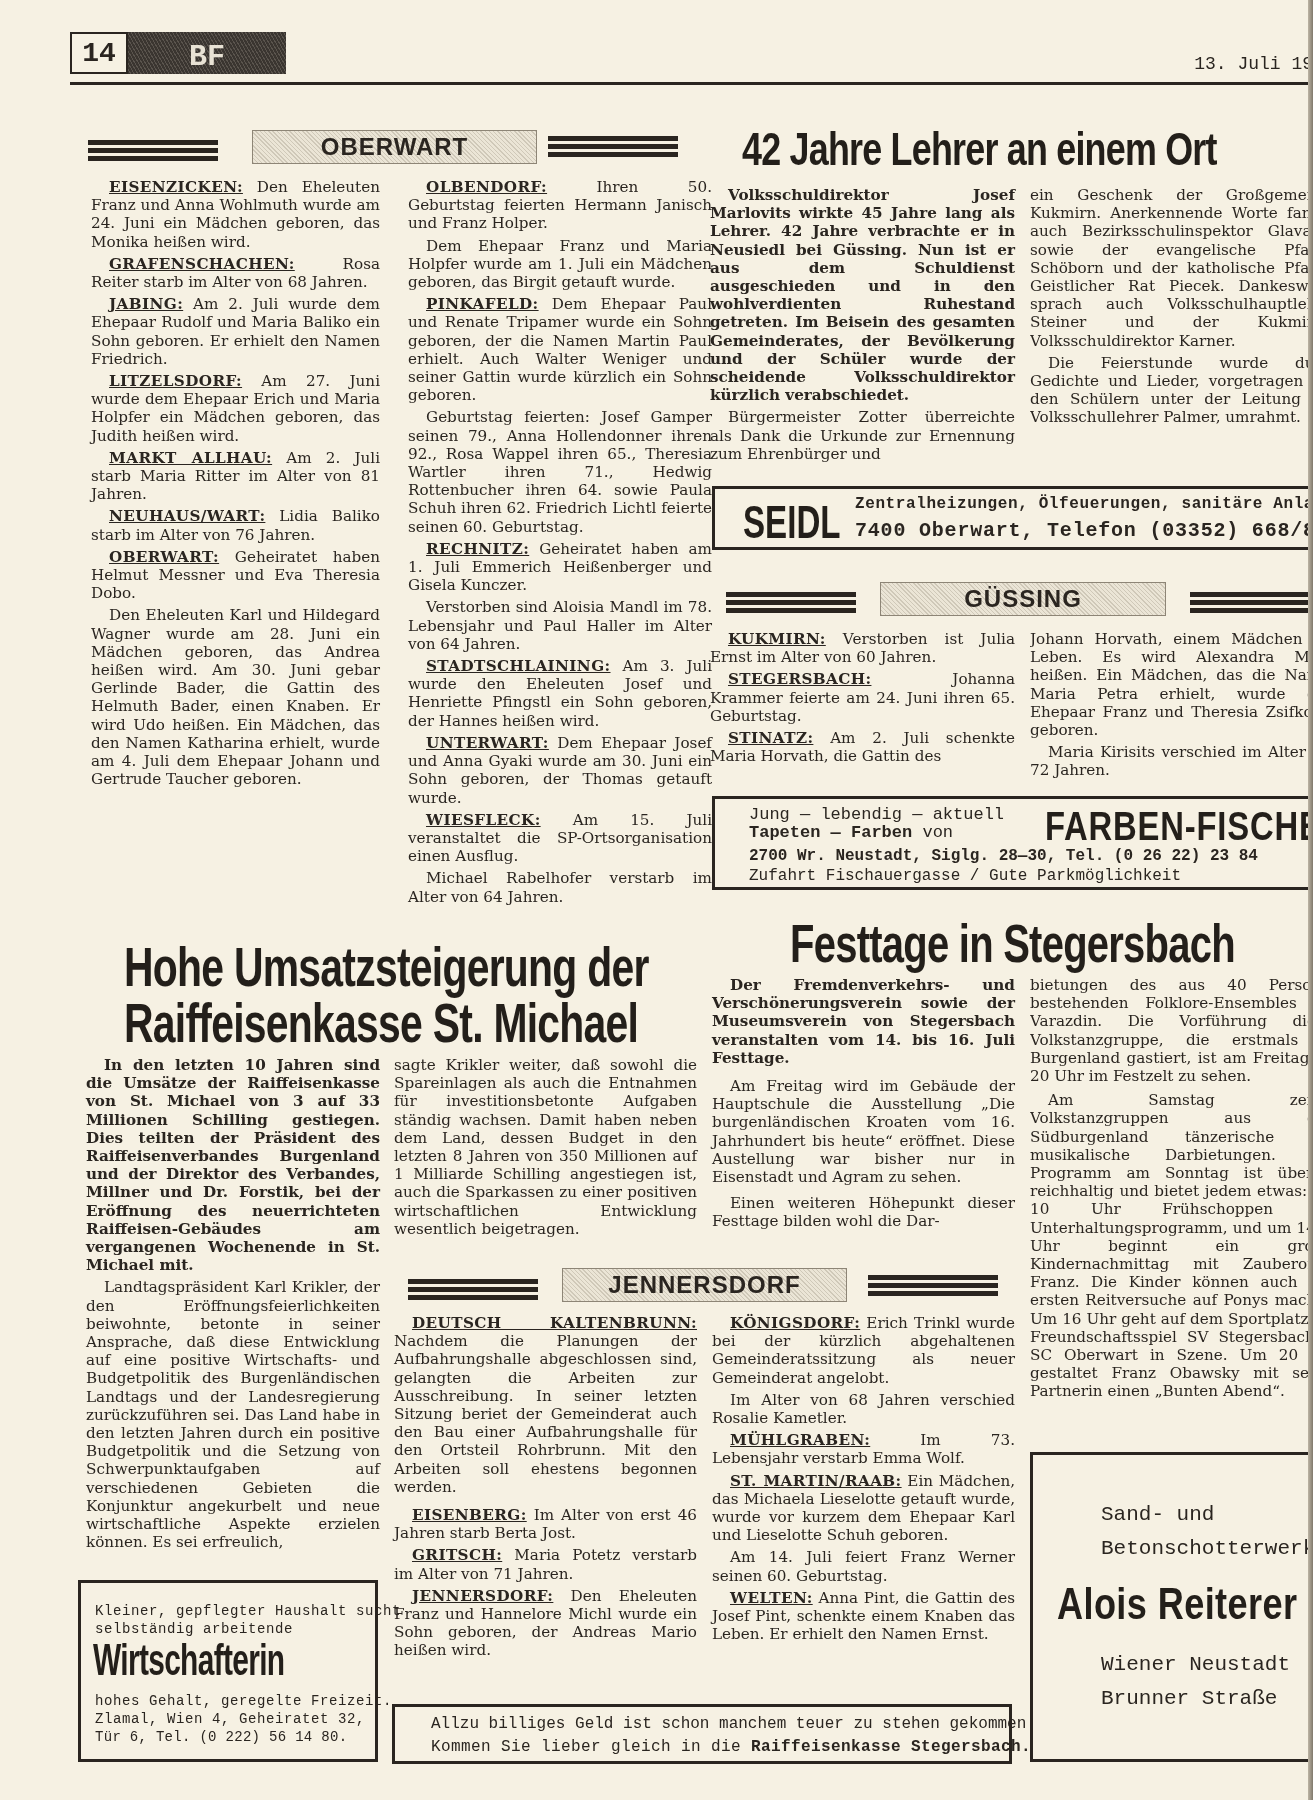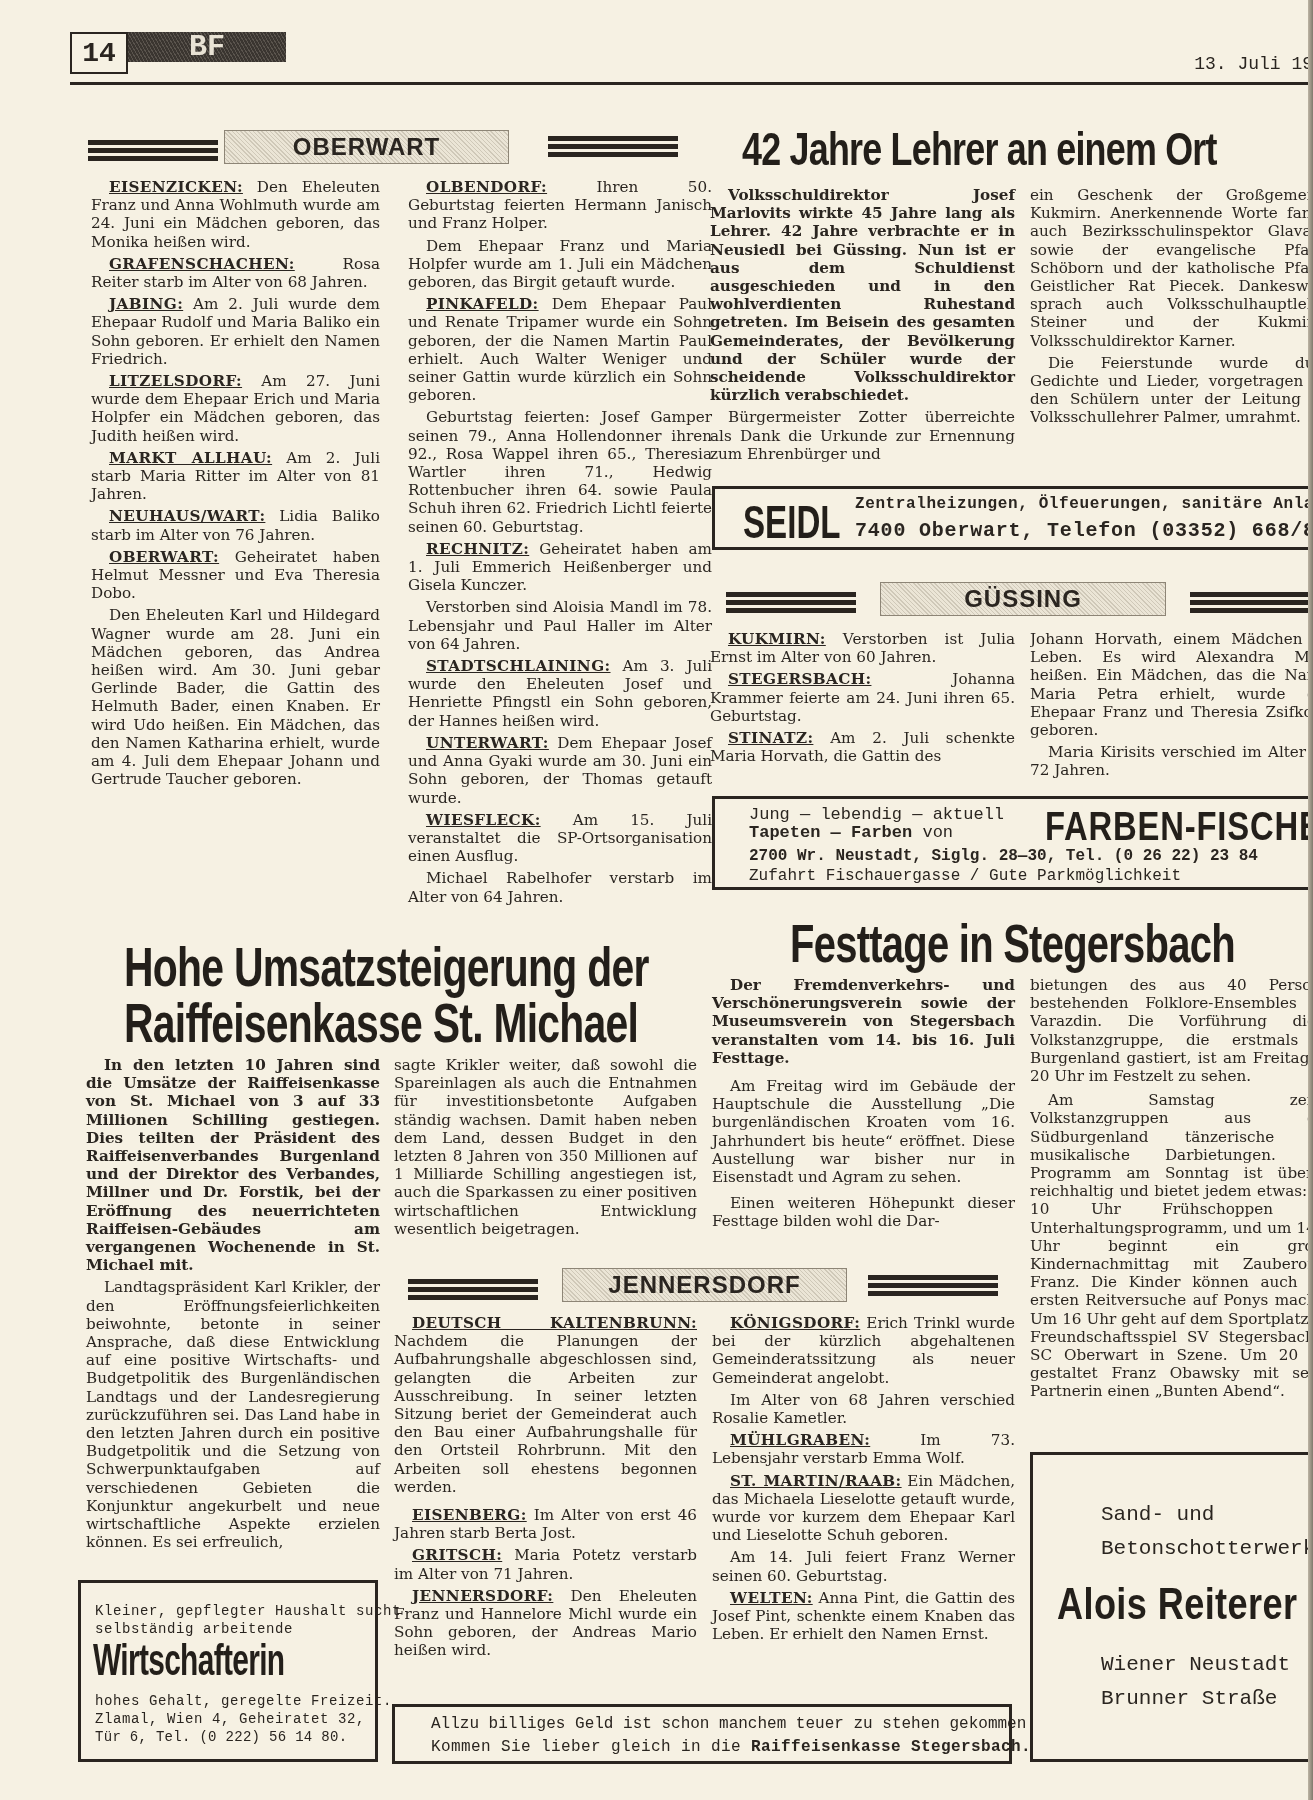--- a/index.html
+++ b/index.html
@@ -38,33 +38,33 @@
   .ad { position: absolute; border: 3px solid #2a2520; background: #f6f1e3; }
   .sans { font-family: Liberation Mono, monospace; }
 </style>
 </head>
 <body>
 
 <div class="abs" style="left:70px;top:32px;width:1243px;height:58px;">
   <div class="abs" style="left:0;top:0;width:58px;height:42px;border:2px solid #2a2520;background:#f6f1e3;display:flex;align-items:center;justify-content:center;">
     <span class="sans" style="font-size:28px;font-weight:bold;">14</span>
   </div>
-  <div class="abs" style="left:58px;top:0;width:158px;height:30px;background:repeating-linear-gradient(60deg,#3a3530 0 2px,#5a544d 2px 3px);display:flex;align-items:center;justify-content:center;">
+  <div class="abs" style="left:58px;top:0;width:158px;height:42px;background:repeating-linear-gradient(60deg,#3a3530 0 2px,#5a544d 2px 3px);display:flex;align-items:flex-end;justify-content:center;">
     <span class="sans" style="font-size:30px;font-weight:bold;color:#e8e2d4;">BF</span>
   </div>
   <span class="abs sans" style="right:0;top:22px;font-size:18px;">13. Juli 19</span>
   <div class="abs" style="left:0;top:50px;width:1243px;height:3px;background:#2a2520;"></div>
 </div>
 
 <div class="sec-rules" style="left:88px;top:140px;width:130px;">
     <i></i>
     <i></i>
     <i></i>
   </div>
-<div class="sec-label" style="left:224px;top:130px;width:285px;">
+<div class="sec-label" style="left:252px;top:130px;width:285px;">
   <span>OBERWART</span>
 </div>
 <div class="sec-rules" style="left:548px;top:136px;width:130px;">
     <i></i>
     <i></i>
     <i></i>
   </div>
 
 <div class="abs p" style="left:91px;top:178px;width:289px;">
   <div class="para indent"><span class="loc">EISENZICKEN:</span><span> Den Eheleuten Franz und Anna Wohlmuth wurde am 24. Juni ein Mädchen geboren, das Monika heißen wird.</span></div>

